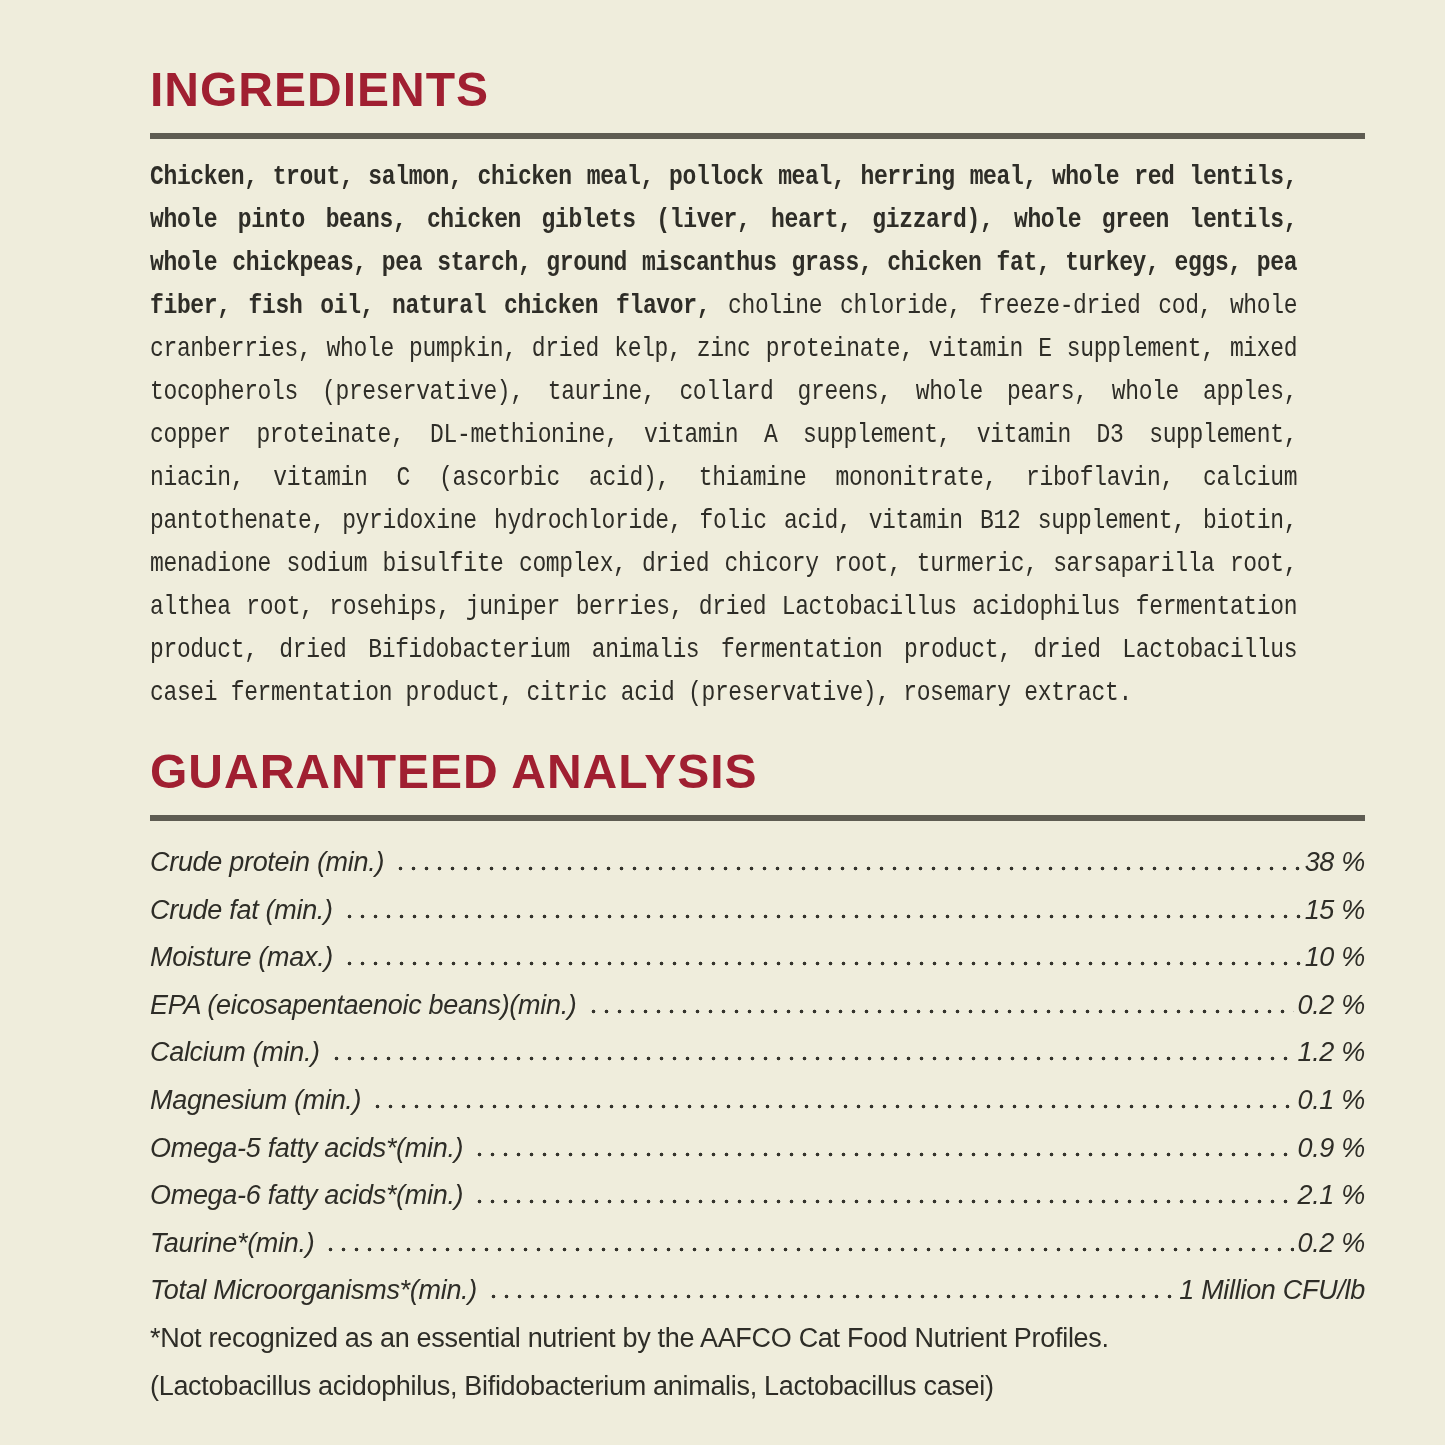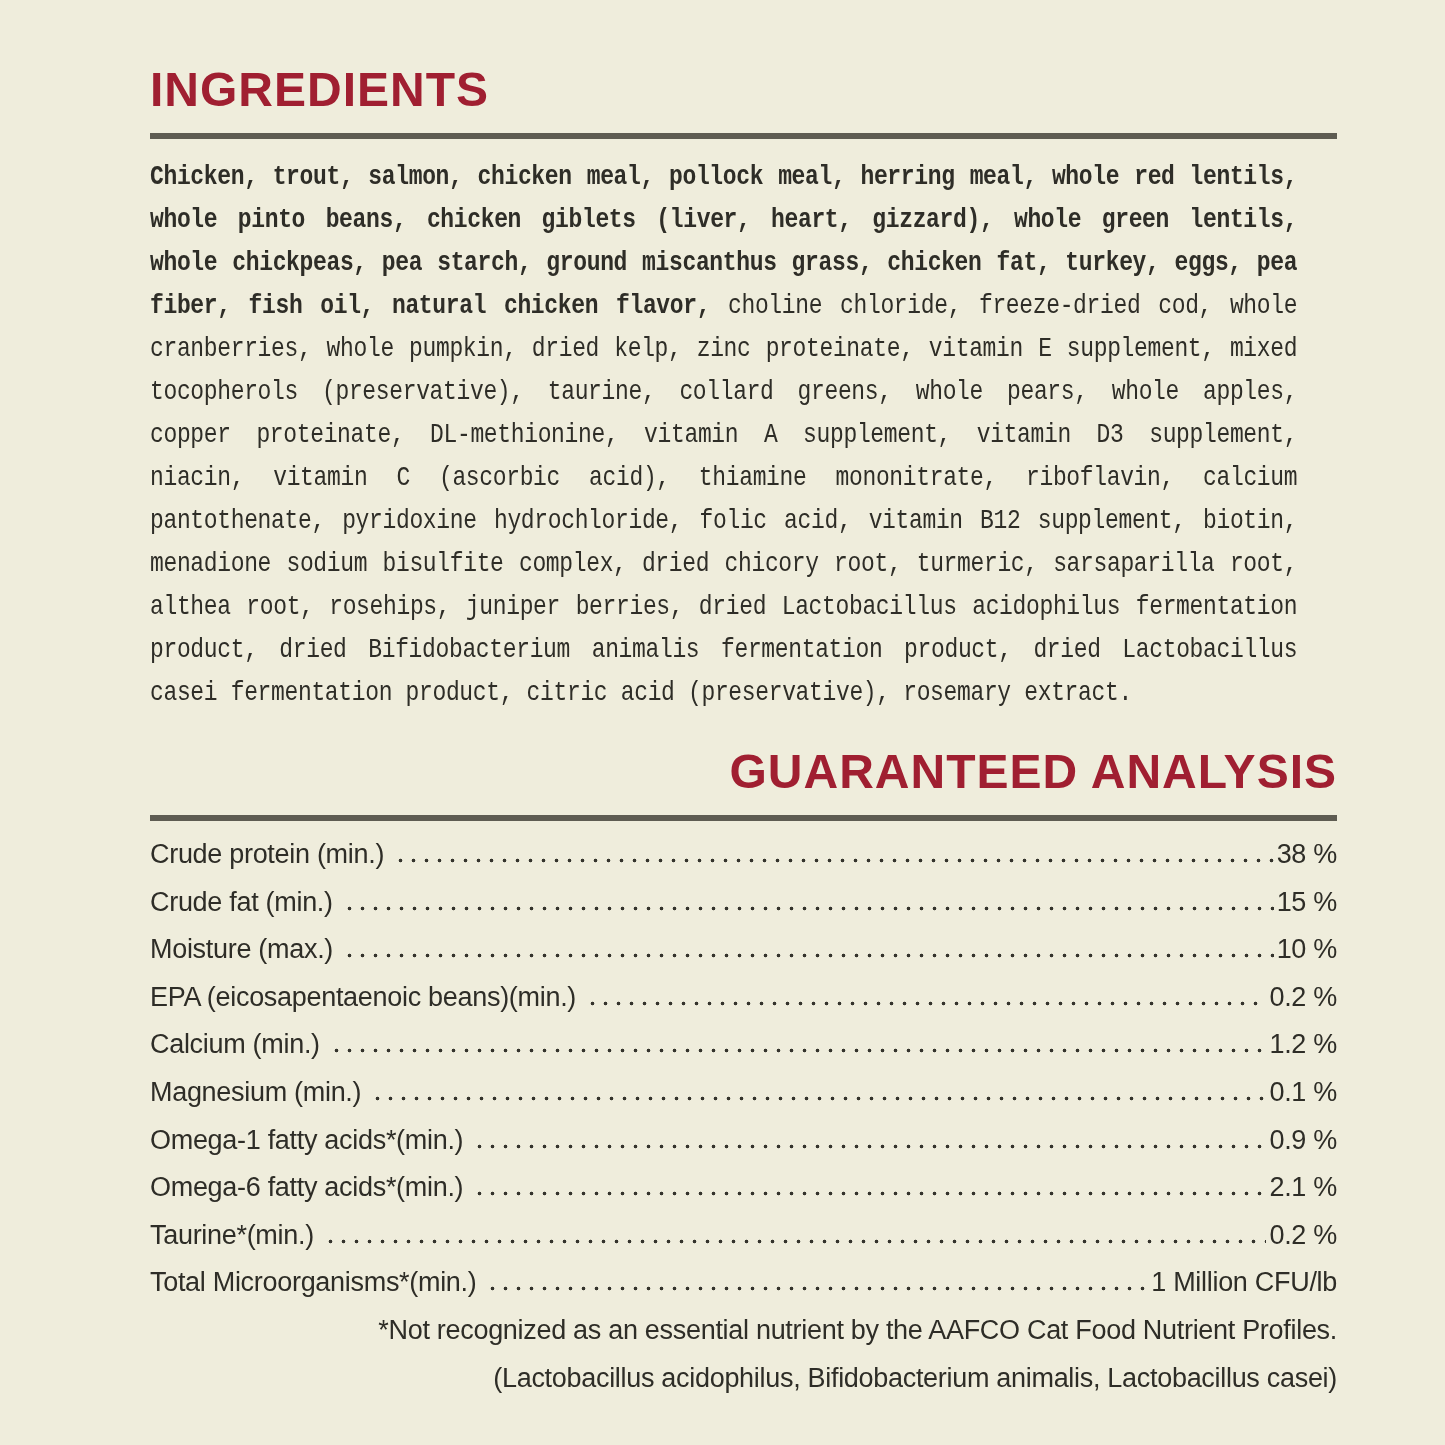--- a/index.html
+++ b/index.html
@@ -12,21 +12,21 @@
   body{
     width:1445px;height:1445px;
     background:var(--bg);
     font-family:"Liberation Sans", sans-serif;
     color:var(--ink);
     overflow:hidden;
   }
   .page{
     box-sizing:border-box;
     width:1445px;height:1445px;
-    padding:66px 108px 0 150px;
+    padding:66px 80px 0 150px;
     background:var(--bg);
   }
   .section-title{
     margin:0;
     font-size:48px;
     font-weight:700;
     letter-spacing:1px;
     color:var(--red);
     line-height:1.0;
   }
@@ -49,22 +49,22 @@
   }
   .ing-text{
     margin:0;
     font-size:28px;
     line-height:43px;
     letter-spacing:-0.4px;
     text-align:justify;
     color:var(--ink);
   }
   .ing-text strong{font-weight:700;}
-  .analysis-section{margin-top:34px;text-align:right;}
-  .ga-table{margin-top:10px;}
+  .analysis-section{margin-top:34px;}
+  .ga-table{margin-top:18px;font-style:italic;}
   .ga-row{
     display:flex;
     align-items:baseline;
     line-height:47.6px;
     font-size:27px;
     letter-spacing:-0.3px;
   }
   .ga-label{white-space:nowrap;padding-right:5px;}
   .ga-leader{
     flex:1;
@@ -136,21 +136,21 @@
   </div>
 
 
   <div class="ga-row">
     <span class="ga-label">Magnesium (min.)</span>
     <span class="ga-leader"></span>
     <span class="ga-value">0.1 %</span>
   </div>
 
   <div class="ga-row">
-    <span class="ga-label">Omega-1 fatty acids*(min.)</span>
+    <span class="ga-label">Omega-5 fatty acids*(min.)</span>
     <span class="ga-leader"></span>
     <span class="ga-value">0.9 %</span>
   </div>
 
   <div class="ga-row">
     <span class="ga-label">Omega-6 fatty acids*(min.)</span>
     <span class="ga-leader"></span>
     <span class="ga-value">2.1 %</span>
   </div>
 

